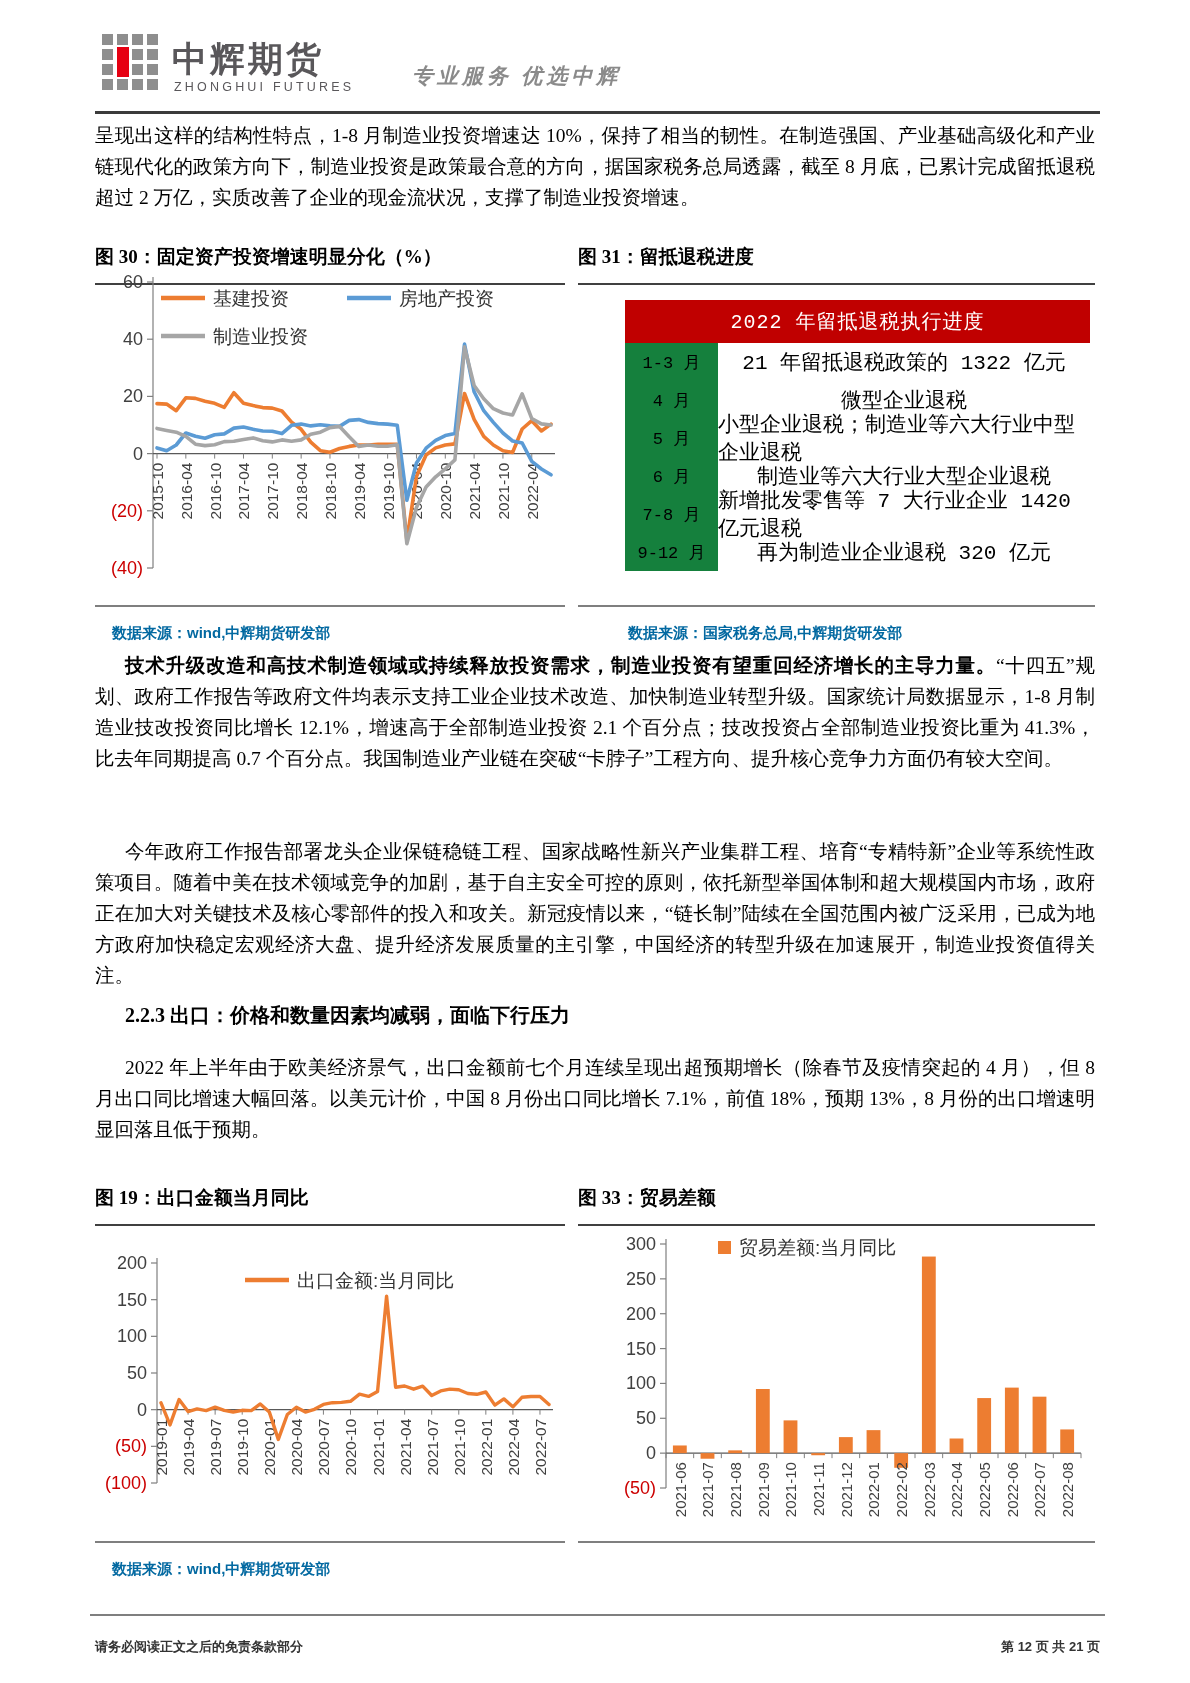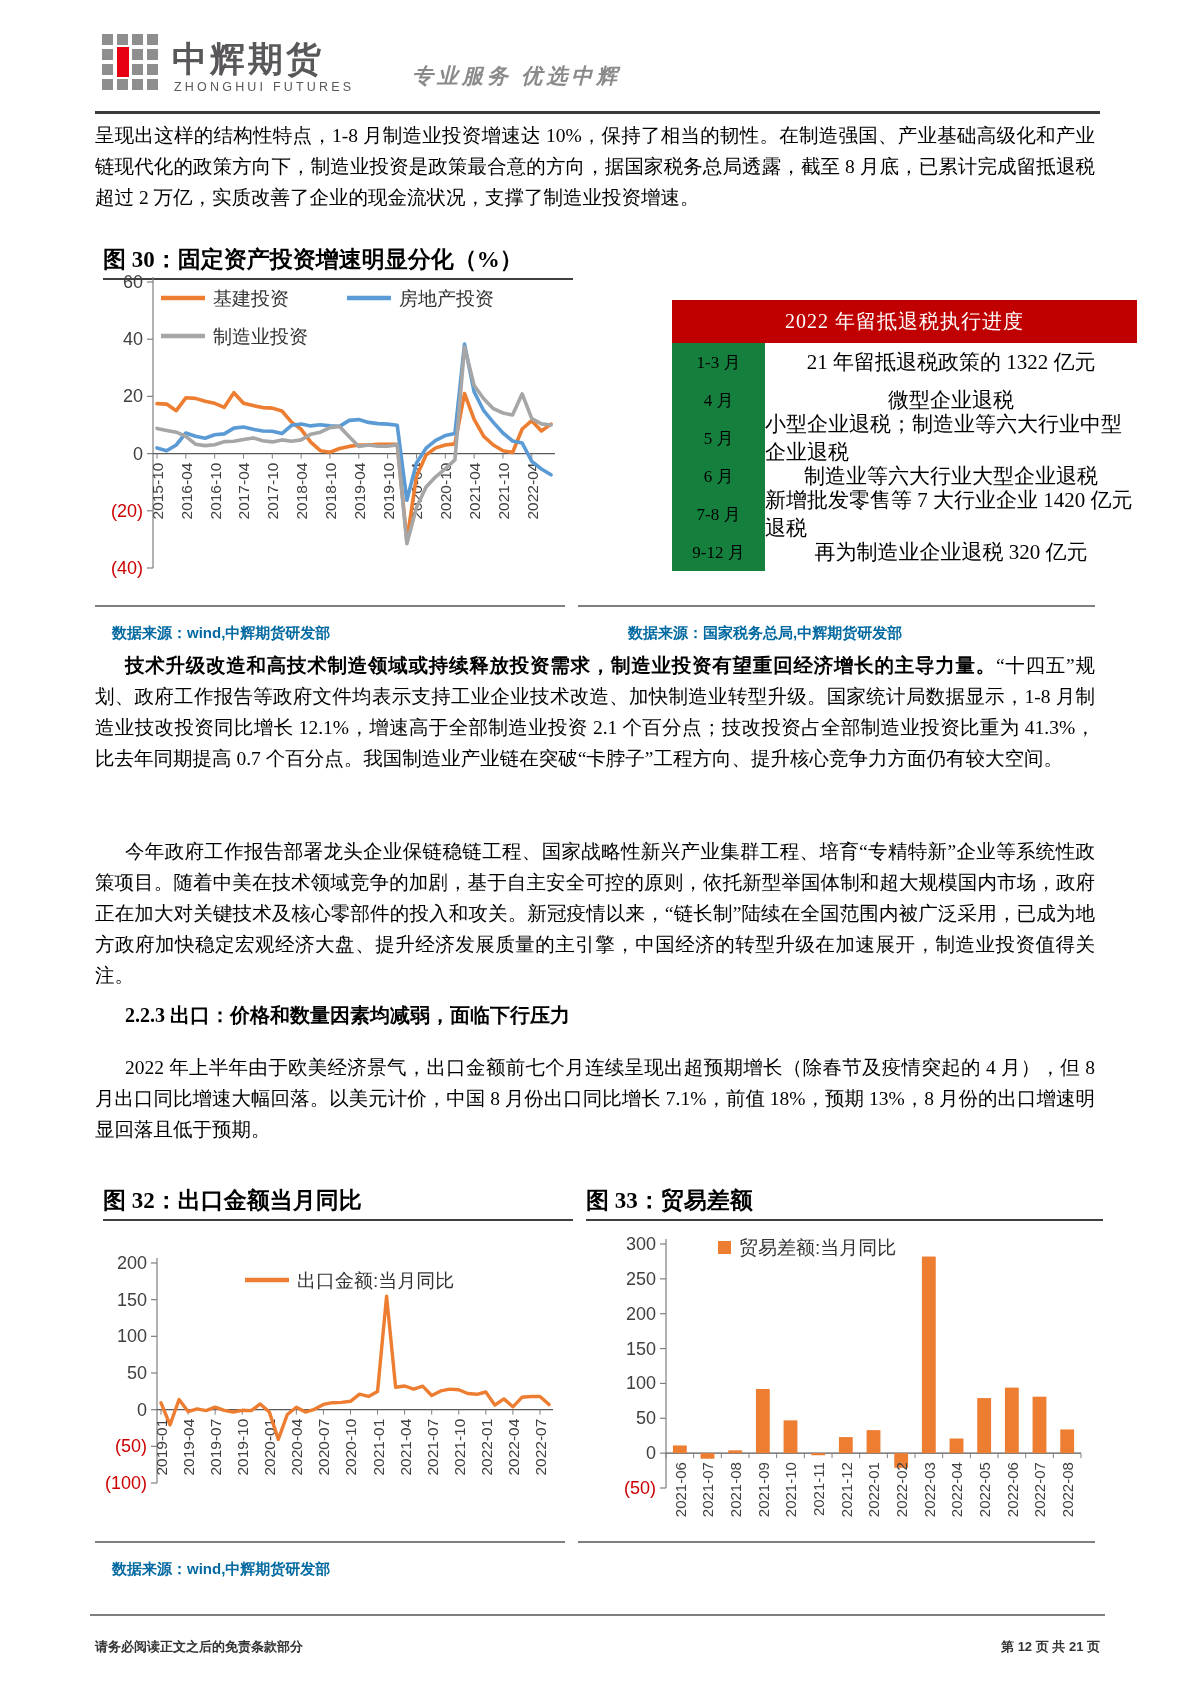--- a/index.html
+++ b/index.html
@@ -11,24 +11,24 @@
   .brand-en{font-size:12.5px;color:#59575a;letter-spacing:3.2px;font-family:"Liberation Sans",sans-serif;}
   .slogan{font-size:21px;color:#8a8a8a;font-style:italic;font-weight:bold;letter-spacing:4px;}
   .hrule{background:#3b3b3b;height:3px;}
   .grule{background:#7f7f7f;height:2px;}
   
   .para{width:1000px;font-size:19.5px;line-height:31px;text-align:justify;}
   .ind{text-indent:30px;}
   .b{font-weight:bold;}
   .sechead{font-size:20px;font-weight:bold;}
   
-  .figtitle{font-size:23px;font-weight:bold;padding-bottom:3px;border-bottom:2.5px solid #404040;margin-left:8px;}
+  .figtitle{font-size:19px;font-weight:bold;padding-bottom:13px;border-bottom:2.5px solid #404040;}
   .source{font-size:15px;font-weight:bold;font-family:"Liberation Sans",sans-serif;color:#0369a1;}
   
-  .taxtable{width:465px;font-family:Liberation Serif, serif;margin-left:47px;}
+  .taxtable{width:465px;font-family:Liberation Mono, monospace;}
   .taxhead{height:43px;background:#C00000;color:#fff;font-size:20px;display:flex;align-items:center;justify-content:center;letter-spacing:1px;}
   .taxrow{display:flex;height:38px;}
   .taxperiod{width:93px;background:#15803d;display:flex;align-items:center;justify-content:center;font-size:17px;}
   .taxdesc{flex:1;display:flex;align-items:center;justify-content:center;font-size:21px;}
   
   .foot{font-size:13px;font-weight:bold;font-family:"Liberation Sans",sans-serif;color:#333;}
   svg{overflow:visible;}
 </style>
 </head>
 <body>
@@ -55,20 +55,21 @@
     <rect x="15" y="13" width="12" height="30" fill="#E60012"></rect>
   </svg>
   <div class="abs brand-cn" style="left:172px;top:36px">中辉期货</div>
   <div class="abs brand-en" style="left:174px;top:80px">ZHONGHUI FUTURES</div>
   <div class="abs slogan" style="left:412px;top:62px">专业服务 优选中辉</div>
   <div class="abs hrule" style="left:95px;top:111px;width:1005px"></div>
 
   <div class="abs para" style="left:95px;top:120px">呈现出这样的结构性特点，1-8 月制造业投资增速达 10%，保持了相当的韧性。在制造强国、产业基础高级化和产业链现代化的政策方向下，制造业投资是政策最合意的方向，据国家税务总局透露，截至 8 月底，已累计完成留抵退税超过 2 万亿，实质改善了企业的现金流状况，支撑了制造业投资增速。</div>
 
   <div class="abs figtitle" style="left:95px;top:244px;width:470px">图 30：固定资产投资增速明显分化（%）</div>
+  <div class="abs figtitle" style="left:578px;top:244px;width:517px">图 31：留抵退税进度</div>
 
   <svg class="abs" style="left:95px;top:268px" width="470" height="315">
       <line x1="58" y1="9" x2="58" y2="300" stroke="#7f7f7f" stroke-width="1.2"></line>
       <line x1="52" y1="14" x2="58" y2="14" stroke="#7f7f7f" stroke-width="1.2"></line>
       <text x="48" y="20" text-anchor="end" font-size="18" fill="#404040" font-family="Liberation Sans, sans-serif">60</text>
       <line x1="52" y1="71.2" x2="58" y2="71.2" stroke="#7f7f7f" stroke-width="1.2"></line>
       <text x="48" y="77.2" text-anchor="end" font-size="18" fill="#404040" font-family="Liberation Sans, sans-serif">40</text>
       <line x1="52" y1="128.4" x2="58" y2="128.4" stroke="#7f7f7f" stroke-width="1.2"></line>
       <text x="48" y="134.4" text-anchor="end" font-size="18" fill="#404040" font-family="Liberation Sans, sans-serif">20</text>
       <line x1="52" y1="185.6" x2="58" y2="185.6" stroke="#7f7f7f" stroke-width="1.2"></line>
@@ -150,21 +151,21 @@
   <div class="abs grule" style="left:95px;top:605px;width:470px"></div>
   <div class="abs grule" style="left:578px;top:605px;width:517px"></div>
   <div class="abs source" style="left:112px;top:624px">数据来源：wind,中辉期货研发部</div>
   <div class="abs source" style="left:628px;top:624px">数据来源：国家税务总局,中辉期货研发部</div>
 
   <div class="abs para ind" style="left:95px;top:650px"><span class="b">技术升级改造和高技术制造领域或持续释放投资需求，制造业投资有望重回经济增长的主导力量。</span><span>“十四五”规划、政府工作报告等政府文件均表示支持工业企业技术改造、加快制造业转型升级。国家统计局数据显示，1-8 月制造业技改投资同比增长 12.1%，增速高于全部制造业投资 2.1 个百分点；技改投资占全部制造业投资比重为 41.3%，比去年同期提高 0.7 个百分点。我国制造业产业链在突破“卡脖子”工程方向、提升核心竞争力方面仍有较大空间。</span></div>
   <div class="abs para ind" style="left:95px;top:836px">今年政府工作报告部署龙头企业保链稳链工程、国家战略性新兴产业集群工程、培育“专精特新”企业等系统性政策项目。随着中美在技术领域竞争的加剧，基于自主安全可控的原则，依托新型举国体制和超大规模国内市场，政府正在加大对关键技术及核心零部件的投入和攻关。新冠疫情以来，“链长制”陆续在全国范围内被广泛采用，已成为地方政府加快稳定宏观经济大盘、提升经济发展质量的主引擎，中国经济的转型升级在加速展开，制造业投资值得关注。</div>
   <div class="abs sechead" style="left:125px;top:1002px">2.2.3 出口：价格和数量因素均减弱，面临下行压力</div>
   <div class="abs para ind" style="left:95px;top:1052px">2022 年上半年由于欧美经济景气，出口金额前七个月连续呈现出超预期增长（除春节及疫情突起的 4 月），但 8 月出口同比增速大幅回落。以美元计价，中国 8 月份出口同比增长 7.1%，前值 18%，预期 13%，8 月份的出口增速明显回落且低于预期。</div>
 
-  <div class="abs figtitle" style="left:95px;top:1185px;width:470px">图 32：出口金额当月同比</div>
+  <div class="abs figtitle" style="left:95px;top:1185px;width:470px">图 19：出口金额当月同比</div>
   <div class="abs figtitle" style="left:578px;top:1185px;width:517px">图 33：贸易差额</div>
 
   <svg class="abs" style="left:95px;top:1218px" width="470" height="300">
       <line x1="62" y1="40" x2="62" y2="265" stroke="#7f7f7f" stroke-width="1.2"></line>
       <line x1="56" y1="45" x2="62" y2="45" stroke="#7f7f7f" stroke-width="1.2"></line>
       <text x="52" y="51" text-anchor="end" font-size="18" fill="#404040" font-family="Liberation Sans, sans-serif">200</text>
       <line x1="56" y1="81.66666666666666" x2="62" y2="81.66666666666666" stroke="#7f7f7f" stroke-width="1.2"></line>
       <text x="52" y="87.66666666666666" text-anchor="end" font-size="18" fill="#404040" font-family="Liberation Sans, sans-serif">150</text>
       <line x1="56" y1="118.33333333333333" x2="62" y2="118.33333333333333" stroke="#7f7f7f" stroke-width="1.2"></line>
       <text x="52" y="124.33333333333333" text-anchor="end" font-size="18" fill="#404040" font-family="Liberation Sans, sans-serif">100</text>

